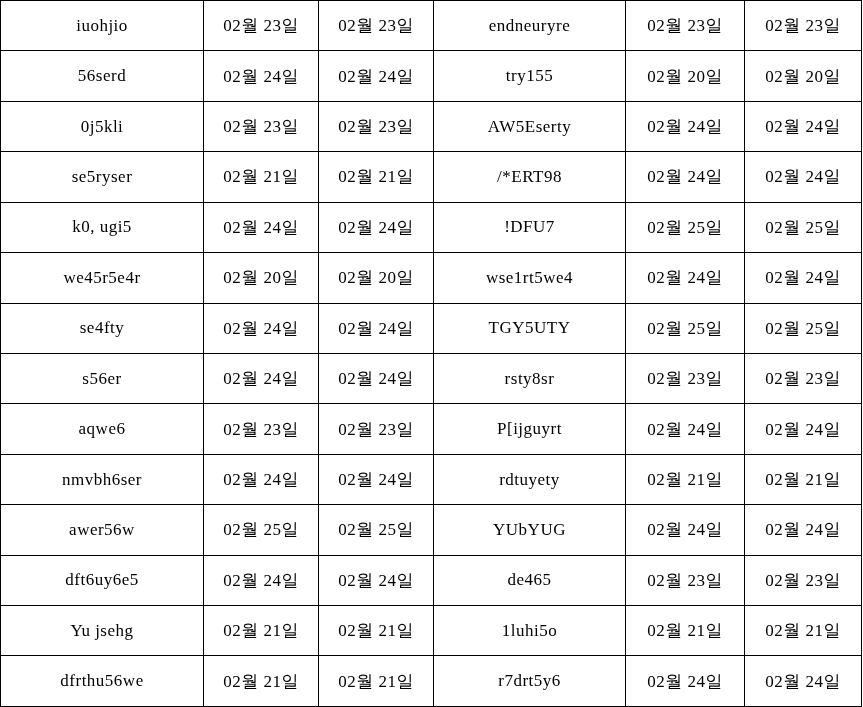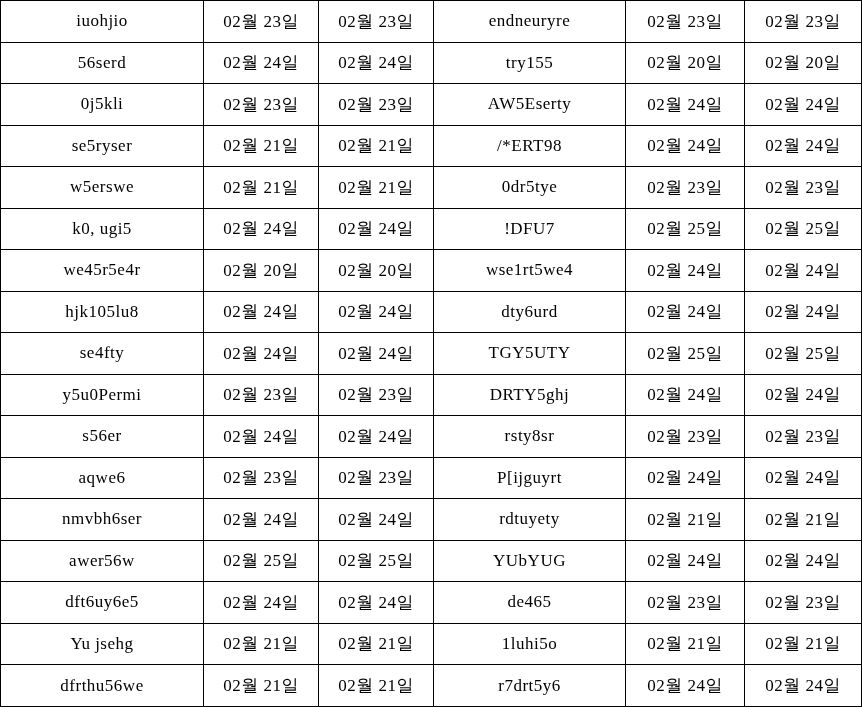--- a/index.html
+++ b/index.html
@@ -82,66 +82,42 @@
       </tr>
       <tr>
         <td class="col-name">se5ryser</td>
         <td class="col-date">02월 21일</td>
         <td class="col-date">02월 21일</td>
         <td class="col-code">/*ERT98</td>
         <td class="col-date">02월 24일</td>
         <td class="col-date">02월 24일</td>
       </tr>
       <tr>
-        <td class="col-name">w5erswe</td>
-        <td class="col-date">02월 21일</td>
-        <td class="col-date">02월 21일</td>
-        <td class="col-code">0dr5tye</td>
-        <td class="col-date">02월 23일</td>
-        <td class="col-date">02월 23일</td>
-      </tr>
-      <tr>
         <td class="col-name">k0, ugi5</td>
         <td class="col-date">02월 24일</td>
         <td class="col-date">02월 24일</td>
         <td class="col-code">!DFU7</td>
         <td class="col-date">02월 25일</td>
         <td class="col-date">02월 25일</td>
       </tr>
       <tr>
         <td class="col-name">we45r5e4r</td>
         <td class="col-date">02월 20일</td>
         <td class="col-date">02월 20일</td>
         <td class="col-code">wse1rt5we4</td>
         <td class="col-date">02월 24일</td>
         <td class="col-date">02월 24일</td>
       </tr>
       <tr>
-        <td class="col-name">hjk105lu8</td>
-        <td class="col-date">02월 24일</td>
-        <td class="col-date">02월 24일</td>
-        <td class="col-code">dty6urd</td>
-        <td class="col-date">02월 24일</td>
-        <td class="col-date">02월 24일</td>
-      </tr>
-      <tr>
         <td class="col-name">se4fty</td>
         <td class="col-date">02월 24일</td>
         <td class="col-date">02월 24일</td>
         <td class="col-code">TGY5UTY</td>
         <td class="col-date">02월 25일</td>
         <td class="col-date">02월 25일</td>
-      </tr>
-      <tr>
-        <td class="col-name">y5u0Permi</td>
-        <td class="col-date">02월 23일</td>
-        <td class="col-date">02월 23일</td>
-        <td class="col-code">DRTY5ghj</td>
-        <td class="col-date">02월 24일</td>
-        <td class="col-date">02월 24일</td>
       </tr>
       <tr>
         <td class="col-name">s56er</td>
         <td class="col-date">02월 24일</td>
         <td class="col-date">02월 24일</td>
         <td class="col-code">rsty8sr</td>
         <td class="col-date">02월 23일</td>
         <td class="col-date">02월 23일</td>
       </tr>
       <tr>

